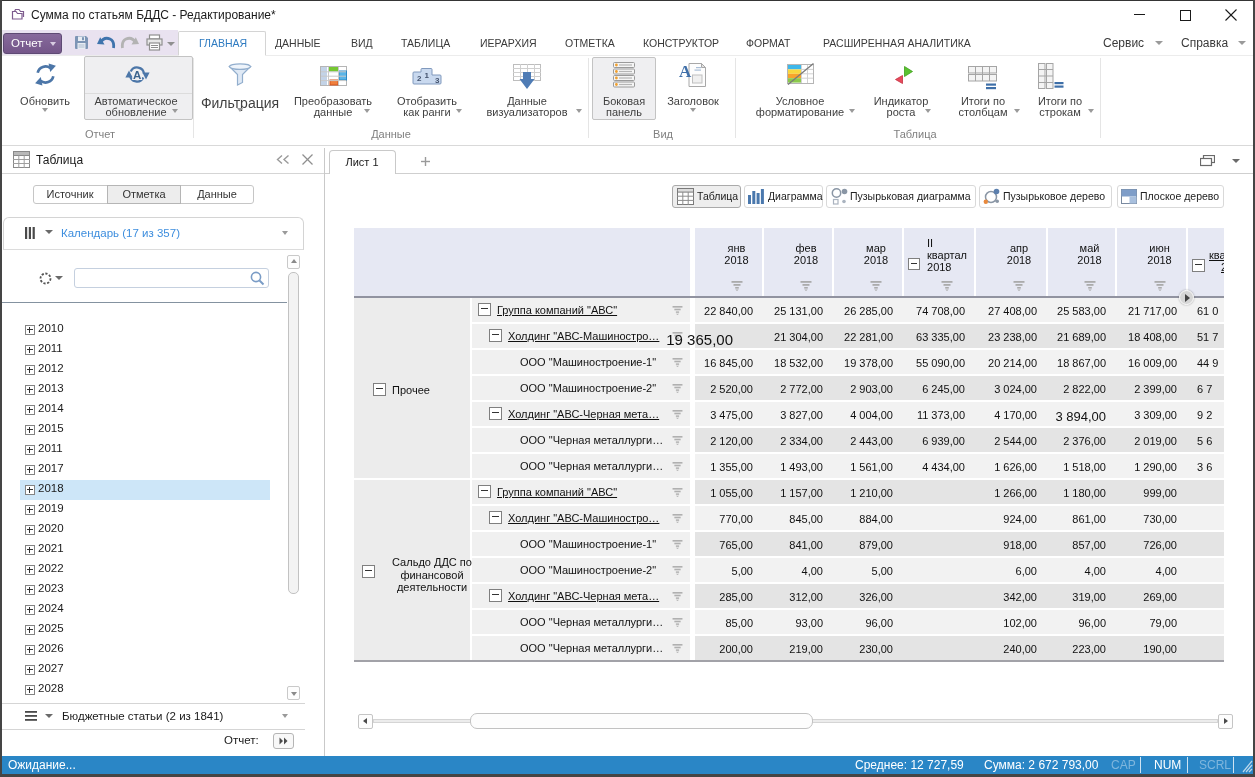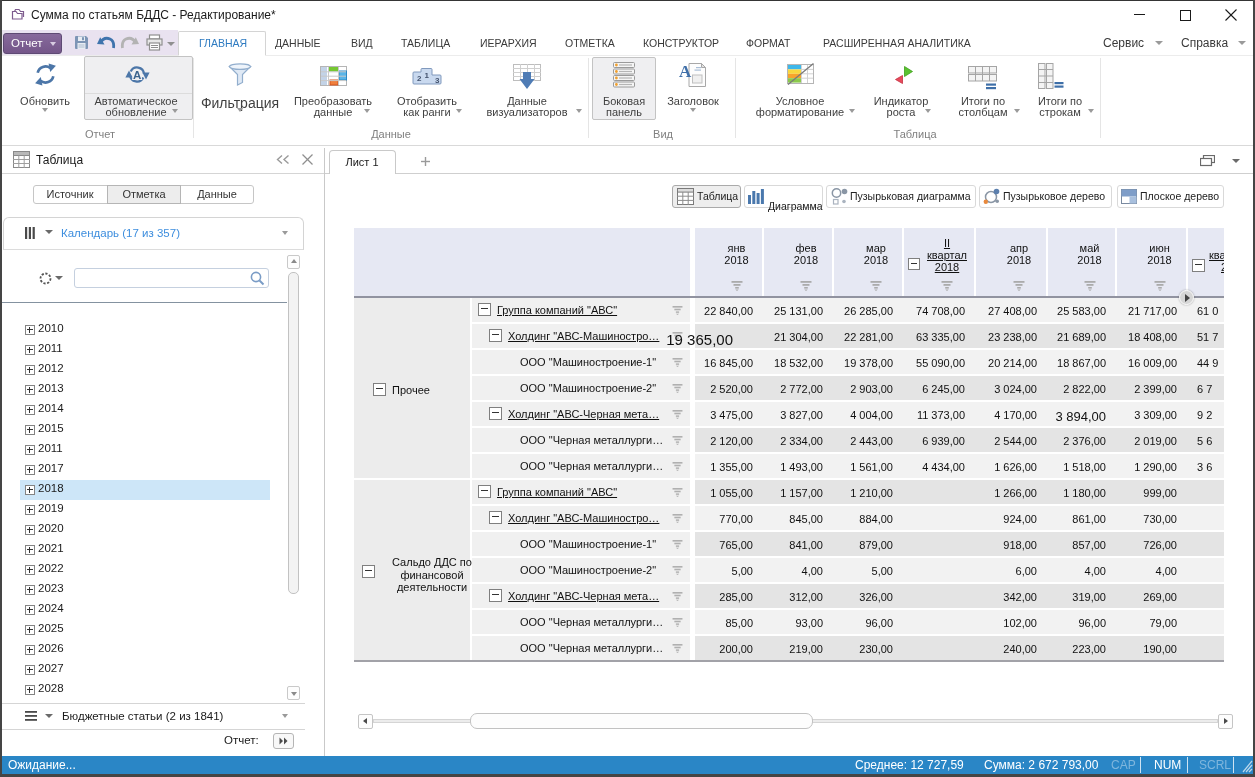--- a/index.html
+++ b/index.html
@@ -440,21 +440,21 @@
   </svg>
 <div class="txt" style="left:697px;top:190px;font-size:10.5px;color:#222">Таблица</div>
 <svg class="abs" style="left:748px;top:189px" width="16" height="15" viewBox="0 0 16 15">
 <g fill="#4a78ad">
       <rect x="0" y="6" width="3" height="9"></rect>
       <rect x="4.3" y="2" width="3" height="13"></rect>
       <rect x="8.6" y="4" width="3" height="11"></rect>
       <rect x="12.9" y="0" width="3" height="15"></rect>
     </g>
   </svg>
-<div class="txt" style="left:768px;top:200px;font-size:10.5px;color:#222">Диаграмма</div>
+<div class="txt" style="left:768px;top:190px;font-size:10.5px;color:#222">Диаграмма</div>
 <svg class="abs" style="left:831px;top:188px" width="17" height="17" viewBox="0 0 17 17">
 <circle cx="5.5" cy="5" r="4.2" fill="none" stroke="#8a96a5" stroke-width="1.5"></circle>
 <circle cx="13.5" cy="3.5" r="2.8" fill="#8a96a5"></circle>
 <rect x="2.5" y="11.5" width="4.5" height="4.5" fill="none" stroke="#aab3bf" stroke-width="1.2"></rect>
 <circle cx="13" cy="13.5" r="1.8" fill="#aab3bf"></circle>
   </svg>
 <div class="txt" style="left:850px;top:190px;font-size:10.5px;color:#222">Пузырьковая диаграмма</div>
 <svg class="abs" style="left:983px;top:188px" width="17" height="17" viewBox="0 0 17 17">
 <circle cx="8" cy="9" r="5.5" fill="none" stroke="#8a96a5" stroke-width="1.5"></circle>
 <circle cx="13.5" cy="3.5" r="2.8" fill="#5b7fae"></circle>
@@ -525,21 +525,21 @@
   </svg>
 <div class="txt" style="left:1159.5px;top:242px;font-size:11px;color:#111;transform:translateX(-50%);text-align:center;line-height:12px">июн<br>2018</div>
 <svg style="position:absolute;left:1153.5px;top:281px" width="12" height="10" viewBox="0 0 12 10">
     <g fill="#ababab">
       <rect x="0.5" y="0" width="11" height="1.8"></rect>
       <rect x="2.5" y="3" width="7" height="1.8"></rect>
       <rect x="4.2" y="6" width="3.6" height="1.6"></rect>
       <path d="M4.2 8.6 L7.8 8.6 L6 10 Z"></path>
     </g>
   </svg>
-<div class="txt" style="left:947.0px;top:237px;font-size:11px;color:#111;transform:translateX(-50%);text-align:center;line-height:12px;text-decoration:underline">II<br>квартал<br>2018</div>
+<div class="txt" style="left:947.0px;top:237px;font-size:11px;color:#111;transform:translateX(-50%);line-height:12px;">II<br>квартал<br>2018</div>
 <svg style="position:absolute;left:941.0px;top:281px" width="12" height="10" viewBox="0 0 12 10">
     <g fill="#ababab">
       <rect x="0.5" y="0" width="11" height="1.8"></rect>
       <rect x="2.5" y="3" width="7" height="1.8"></rect>
       <rect x="4.2" y="6" width="3.6" height="1.6"></rect>
       <path d="M4.2 8.6 L7.8 8.6 L6 10 Z"></path>
     </g>
   </svg>
 <span style="position:absolute;left:908px;top:258px;width:12px;height:12px;border:1px solid #7f7f7f;background:#fff;box-sizing:border-box;display:block">
     <span style="position:absolute;left:2px;right:2px;top:4px;height:1px;background:#333"></span>

